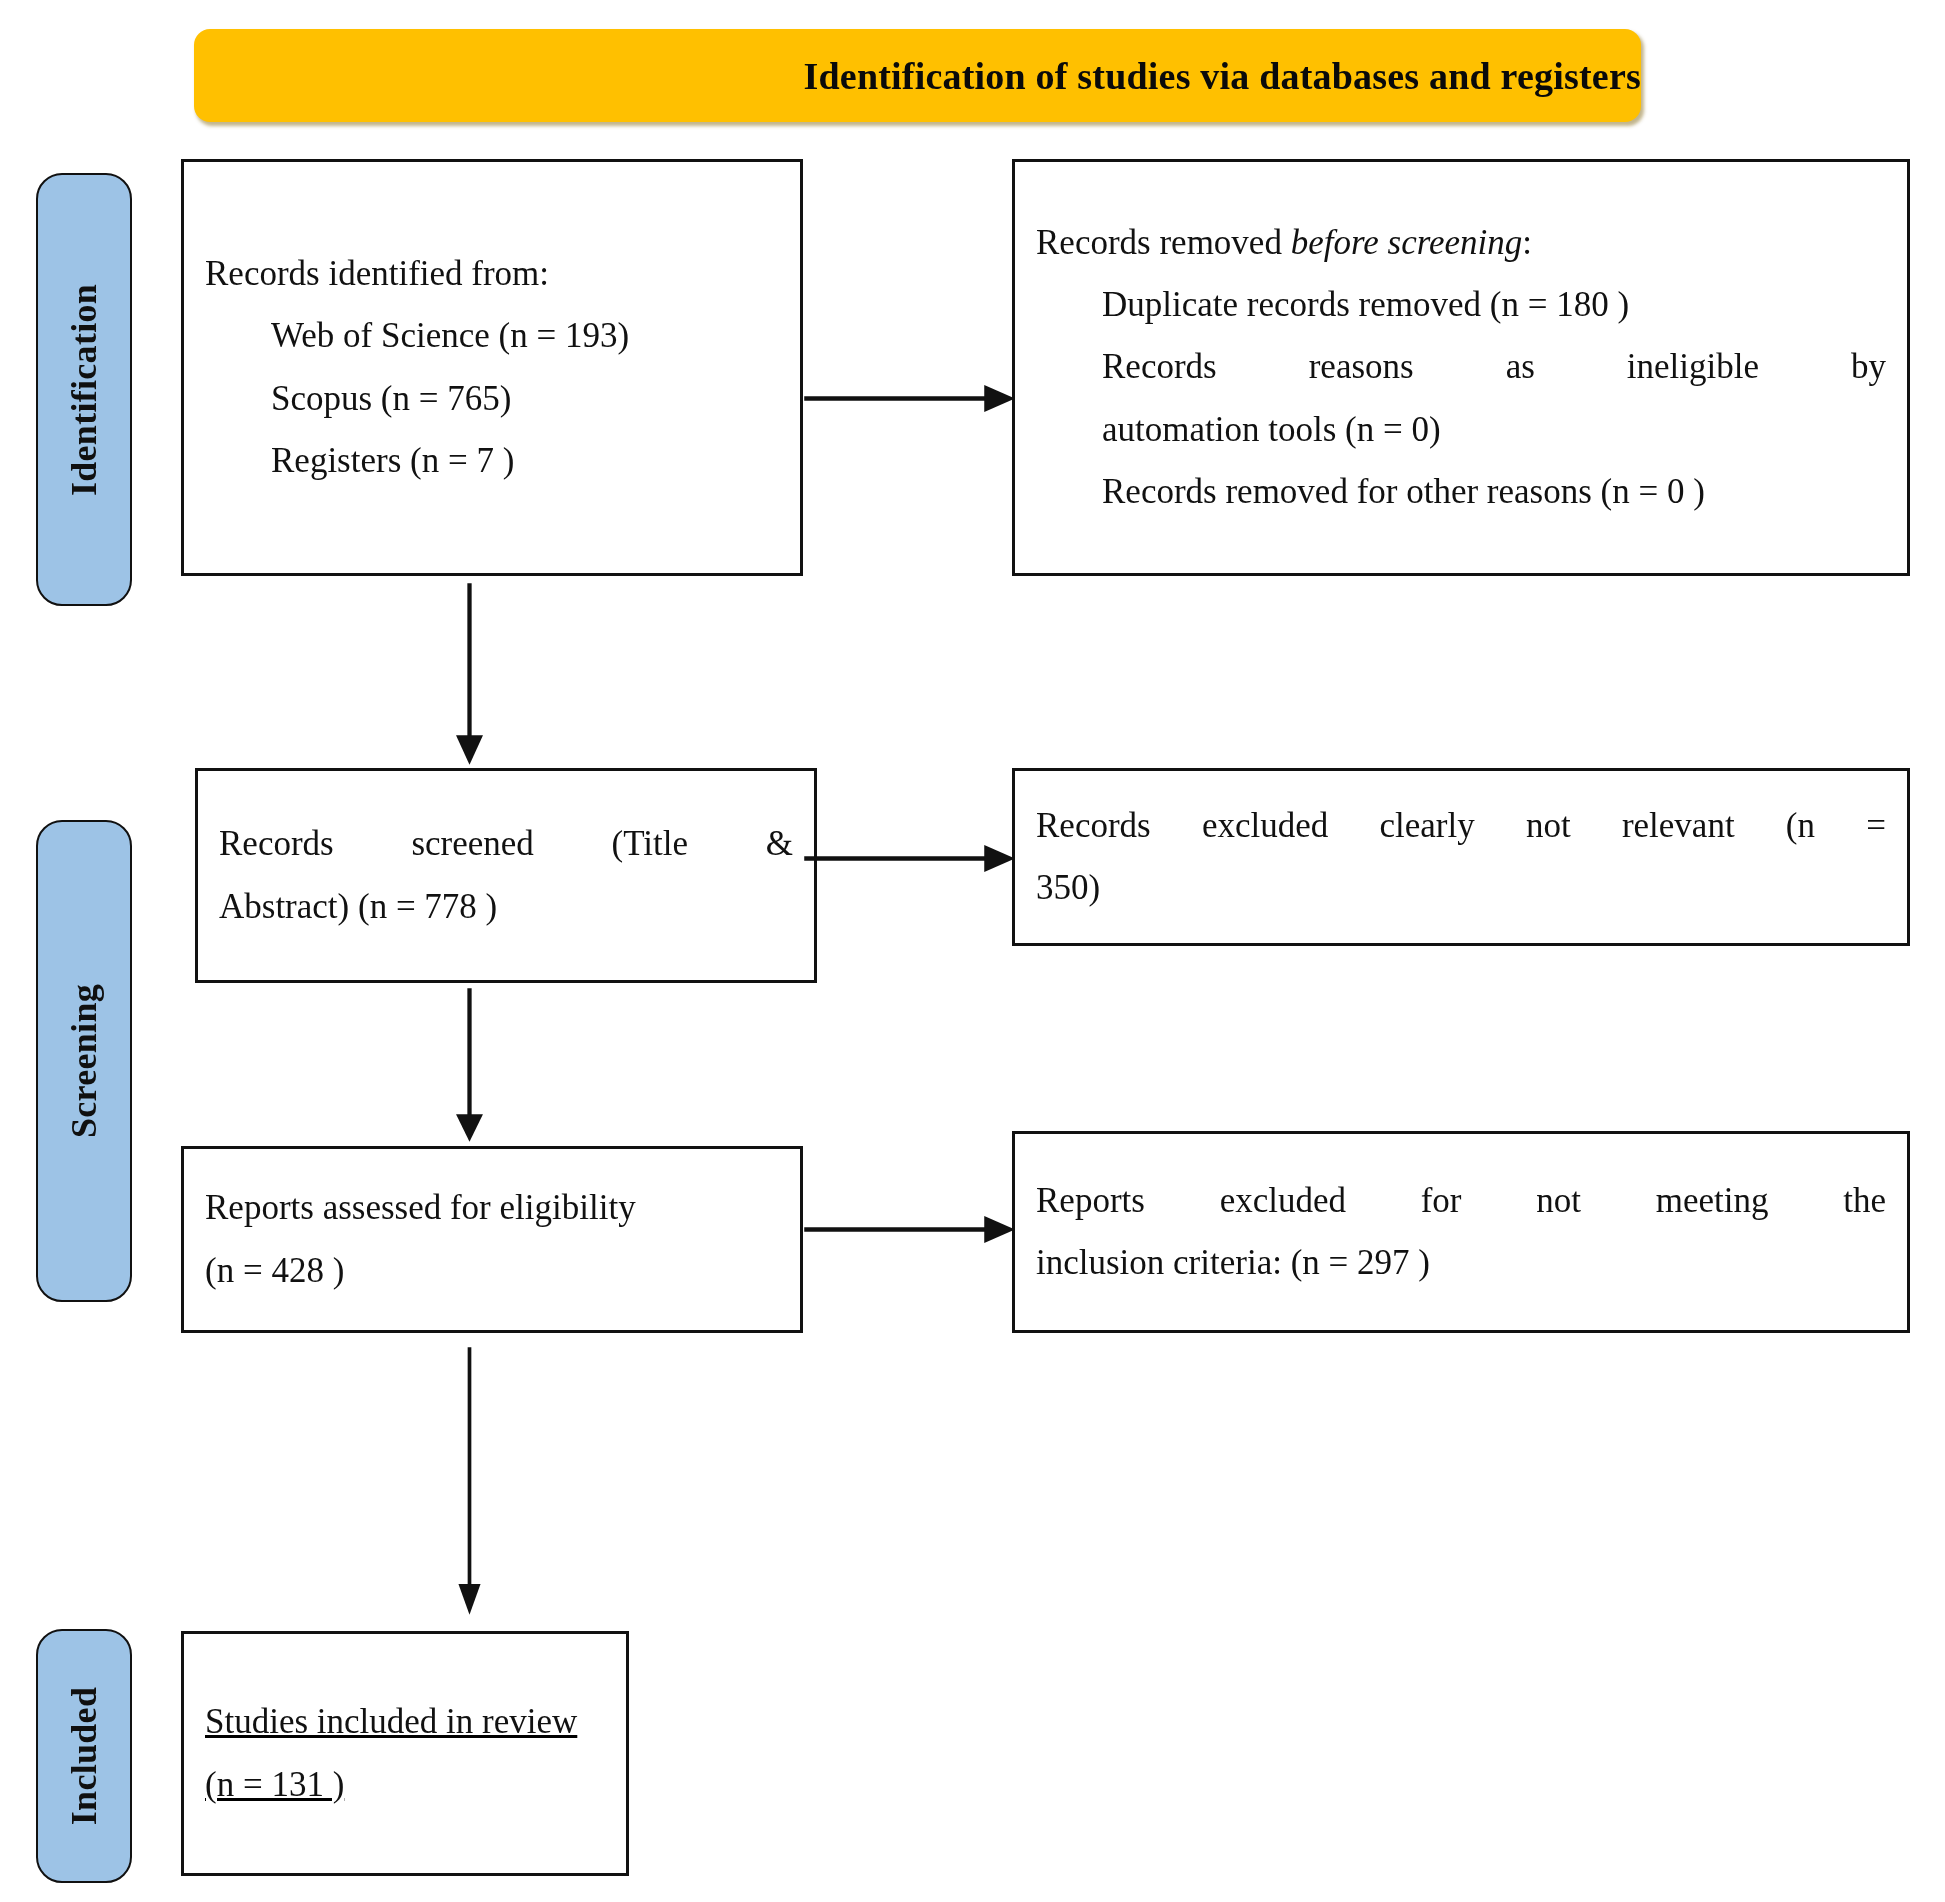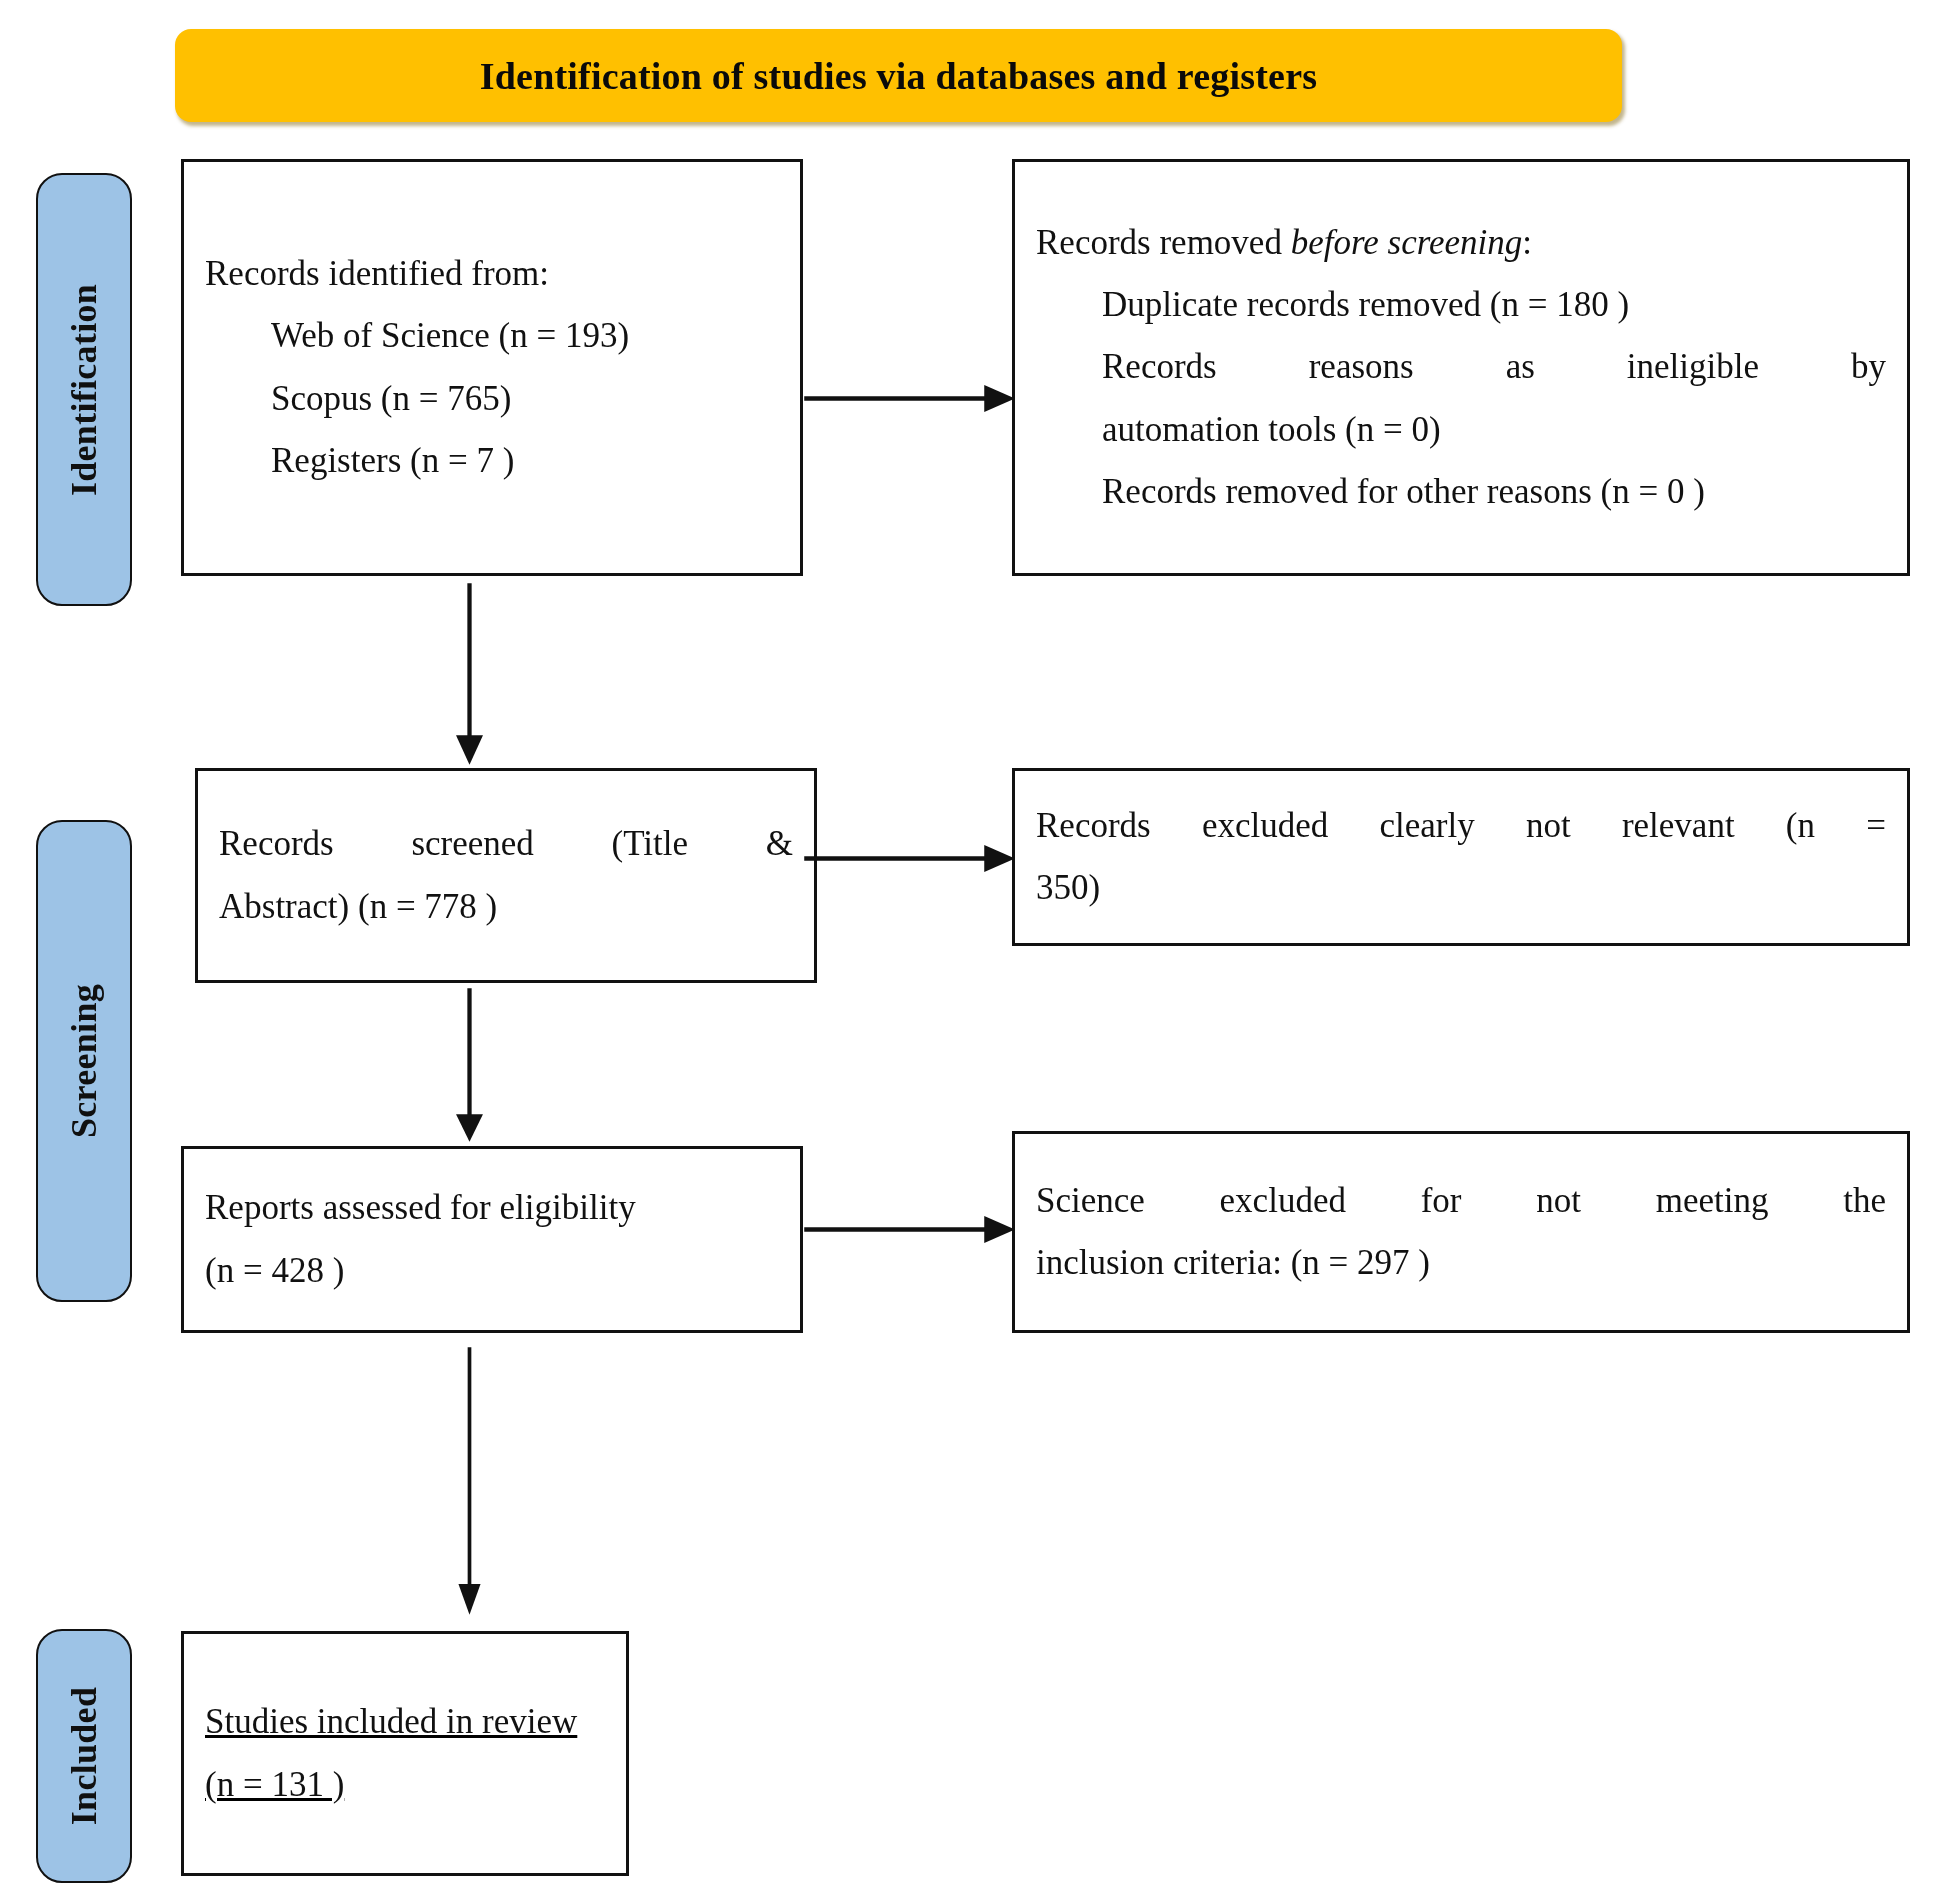--- a/index.html
+++ b/index.html
@@ -12,30 +12,30 @@
     width: 1946px;
     height: 1903px;
     background: #ffffff;
     font-family: "Liberation Serif", "DejaVu Serif", serif;
     overflow: hidden;
   }
 
   
   .banner {
     position: absolute;
-    left: 175px;
+    left: 194px;
     top: 29px;
     width: 1447px;
     height: 93px;
     background: #FFC000;
     border-radius: 16px;
     box-shadow: 2.5px 3.1px 3.7px rgba(120, 90, 0, 0.45);
     display: flex;
     align-items: center;
-    justify-content: center;
+    justify-content: flex-end;
   }
   .banner-text {
     font-size: 38px;
     font-weight: bold;
     color: #0a0a0a;
     letter-spacing: 0.2px;
     white-space: nowrap;
   }
 
   
@@ -147,21 +147,21 @@
 
   <div class="box" id="box-eligibility">
     <div class="box-body">
       <span class="line">Reports assessed for eligibility</span>
       <span class="line">(n = 428 )</span>
     </div>
   </div>
 
   <div class="box" id="box-notmeeting">
     <div class="box-body">
-      <span class="line just">Science excluded for not meeting the</span>
+      <span class="line just">Reports excluded for not meeting the</span>
       <span class="line">inclusion criteria:    (n = 297 )</span>
     </div>
   </div>
 
   <div class="box" id="box-included">
     <div class="box-body">
       <span class="line">Studies included in review</span>
       <span class="line">(n = 131 )</span>
     </div>
   </div>

